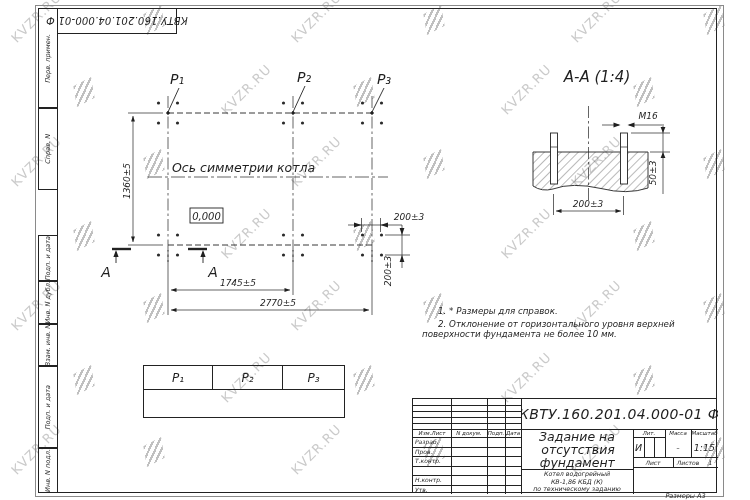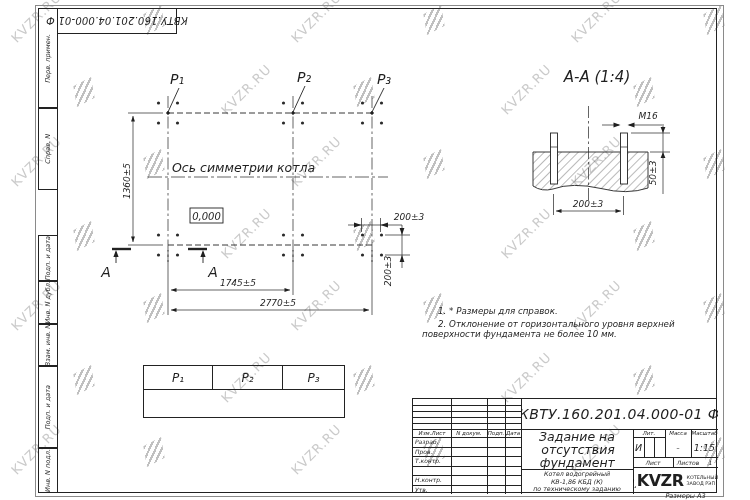--- a/index.html
+++ b/index.html
@@ -372,24 +372,16 @@
     <div class="cell lab5" style="left:252px;top:30px;width:26px;height:8px;">Масса</div>
     <div class="cell lab5" style="left:278px;top:30px;width:27px;height:8px;">Масштаб</div>
     <div class="cell val9" style="left:220px;top:38px;width:11px;height:20px;">И</div>
     <div class="cell val9" style="left:252px;top:38px;width:26px;height:20px;">-</div>
     <div class="cell val9" style="left:278px;top:38px;width:27px;height:20px;">1:15</div>
 
     <div class="cell lab6" style="left:220px;top:58px;width:40px;height:10px;">Лист</div>
     <div class="cell lab6" style="left:260px;top:58px;width:30px;height:10px;">Листов</div>
     <div class="cell lab6" style="left:290px;top:58px;width:15px;height:10px;">1</div>
 
-    <div class="cell" style="left:220px;top:68px;width:85px;height:27px;">
-      <div class="logo-mark"></div>
-      <div class="logo-text">KVZR</div>
-      <div class="logo-cap">
-        <div>КОТЕЛЬНЫЙ</div>
-        <div>ЗАВОД РЭП</div>
-      </div>
-    </div>
   </div>
 
   <div class="ov fmt">Размеры А3</div>
 </div>
 
 </body></html>

